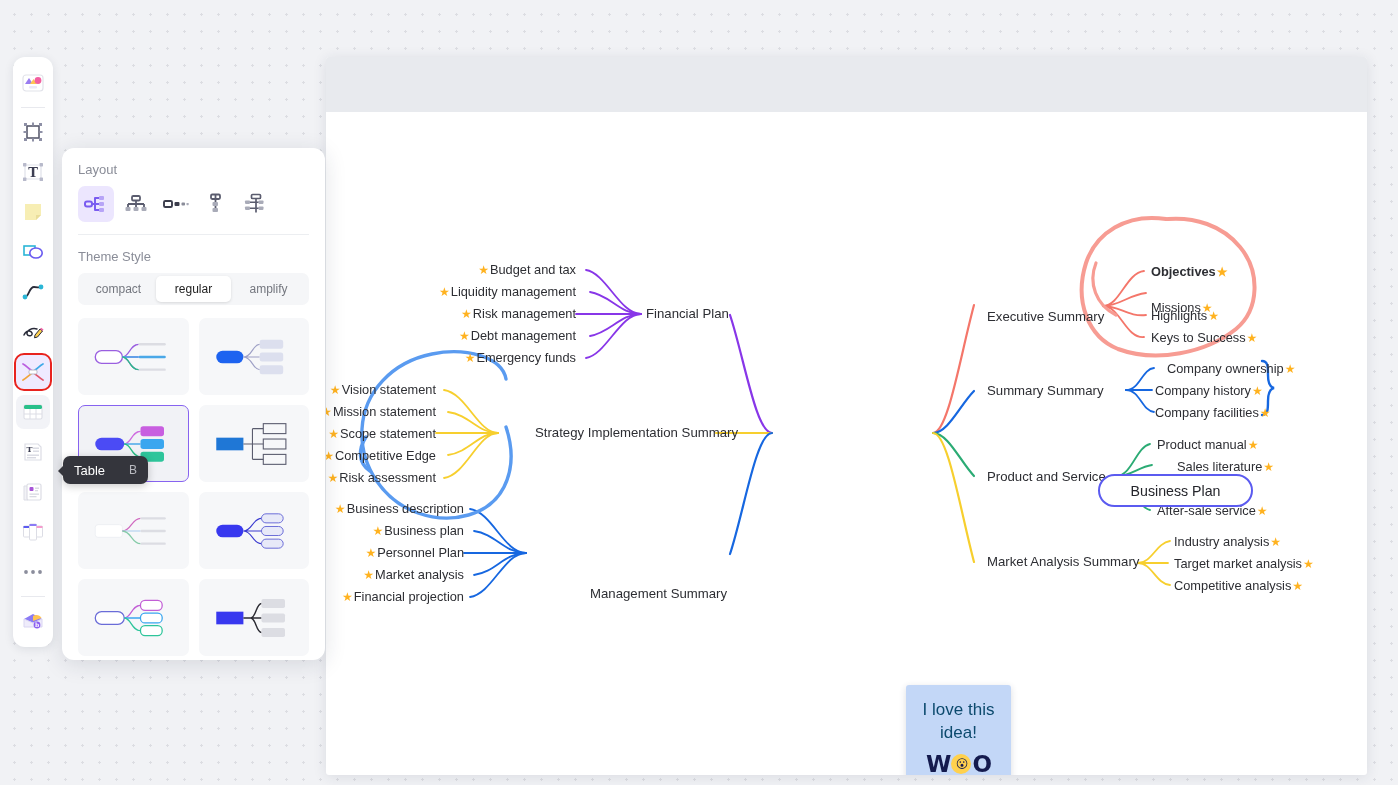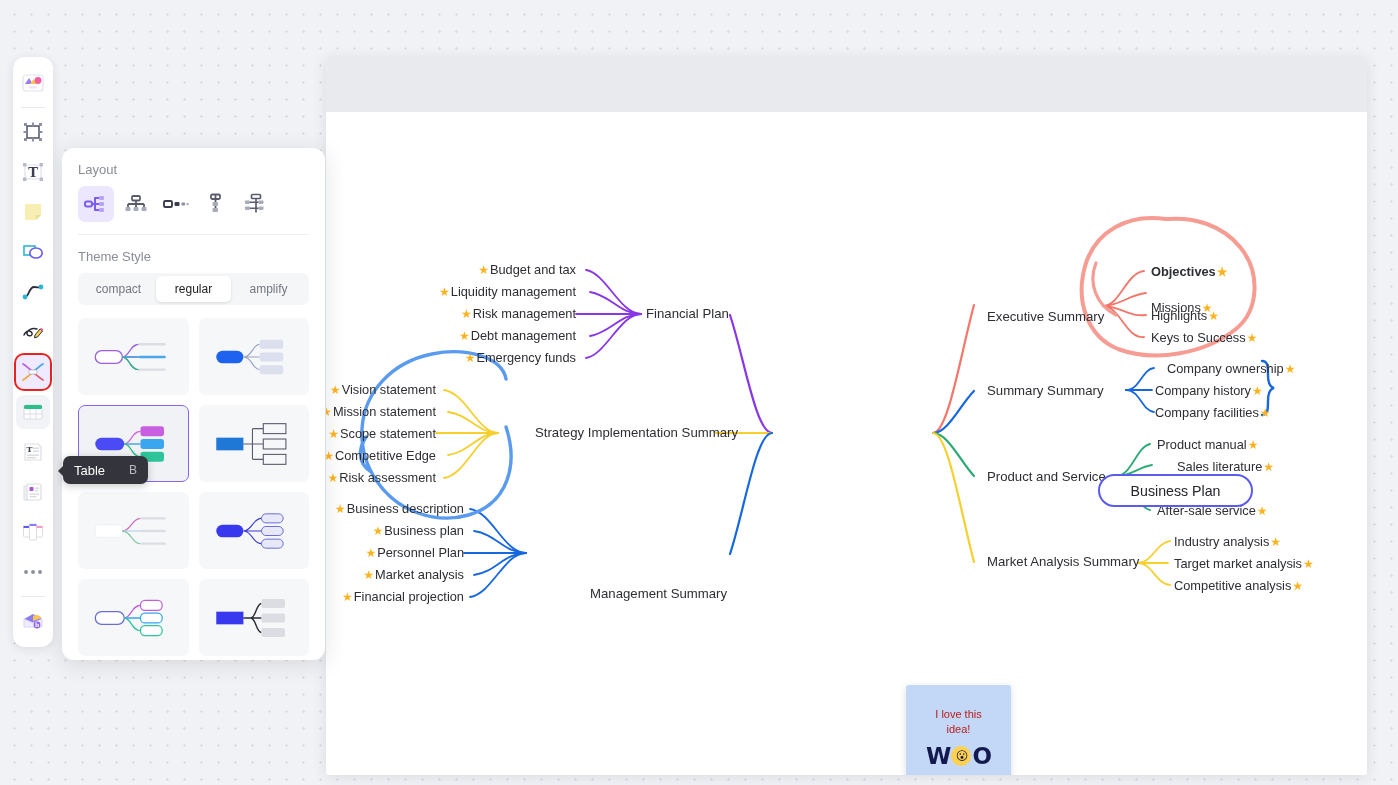--- a/index.html
+++ b/index.html
@@ -131,21 +131,21 @@
   
   #sticky{
     position:absolute; left:580px; top:628px;
     width:105px; height:106px;
     background:#c3d7f7; border-radius:3px;
     box-shadow:0 2px 7px rgba(40,45,70,.16);
     display:flex; flex-direction:column;
     align-items:center; justify-content:center; gap:7px;
   }
   #sticky-text{
-    font-size:11px; color:#b91c1c; text-align:center; line-height:1.35;
+    font-size:17px; color:#0c4a6e; text-align:center; line-height:1.35;
   }
   #woo{
     display:flex; align-items:center; gap:0px;
     font-size:23px; font-weight:bold; color:#141a4e;
     font-family:"DejaVu Sans", sans-serif;
     letter-spacing:-1px;
   }
   #woo .face{
     width:20px; height:20px; border-radius:50%;
     background:#ffd14e; display:inline-flex;

